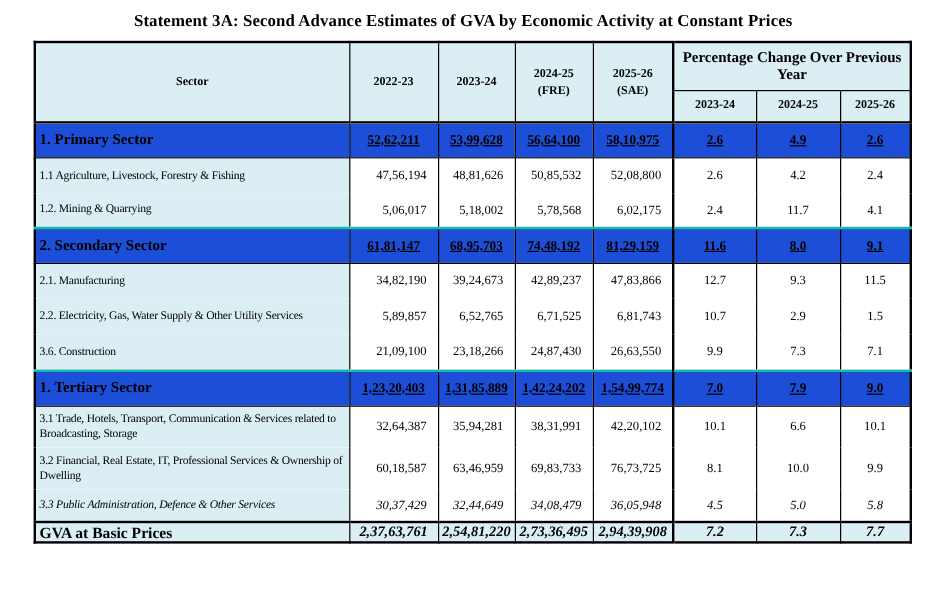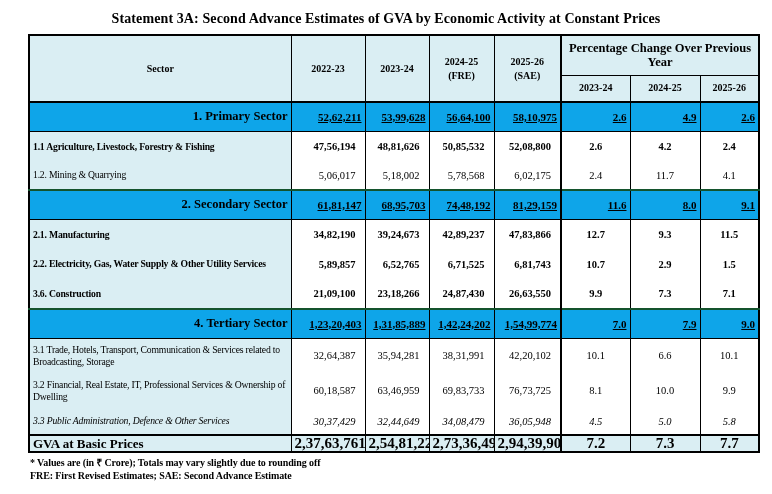--- a/index.html
+++ b/index.html
@@ -24,35 +24,35 @@
     background:#DAEEF3; font-weight:bold; font-size:10px; text-align:center;
     border-bottom:2px solid #000; line-height:14px;
   }
   th.sector-h { text-align:center; padding-left:5px; font-size:10px; }
   th.pct-group { border-bottom:1px solid #000; font-size:12.5px; padding:0 8px; }
   tr.hA { height:40px; }
   tr.hB { height:27px; }
   
   .pfirst { border-left:2px solid #000 !important;margin-left:12px; }
   
-  tr.sec td { background:#0ea5e9; font-weight:bold; border-top:2px solid #14532d; border-bottom:1px solid #000;text-align:right; }
+  tr.sec td { background:#1d4ed8; font-weight:bold; border-top:2px solid #14b8a6; border-bottom:1px solid #000; }
   tr.sec td.lbl { font-size:12.5px; }
   tr.sec td.num, tr.sec td.pct { font-size:11px;text-decoration:underline; }
   tr.sub td { border-top:0 solid #000; border-bottom:0 solid #000; background:#ffffff; }
   tr.sub td.lbl { background:#DAEEF3; font-size:9.7px; letter-spacing:-0.2px; line-height:11.5px; }
   tr.sub td.num, tr.sub td.pct { font-size:10.5px; }
   tr.sub td.num { text-align:right; padding-right:9px; }
   tr.tot td { background:#DAEEF3; font-weight:bold; border-top:2px solid #000; }
   tr.tot td.lbl { font-size:13px; line-height:15px; }
-  tr.tot td.num, tr.tot td.pct { font-size:15px; line-height:15px; }
+  tr.tot td.num, tr.tot td.pct { font-size:12px; line-height:15px;font-style:italic; }
   td.lbl { text-align:left; padding-left:4px; }
   td.num, td.pct { text-align:center; }
   .yr2 { font-weight:bold; }
   
-  tr.h29 { height:29px; } tr.h30 { height:30px;font-weight:bold; } tr.h35 { height:35px; }
+  tr.h29 { height:29px; } tr.h30 { height:30px; } tr.h35 { height:35px; }
   tr.h27 { height:27px;font-style:italic; } tr.h16 { height:16px;padding-left:21px; }
   
   .footnotes { margin:3px 0 0 30px; font-weight:bold; }
   .footnotes div { font-size:10px; line-height:13px; letter-spacing:-0.1px; }
 </style>
 </head>
 <body>
 
 <div class="page">
 
@@ -169,21 +169,21 @@
         <td class="num">21,09,100</td>
         <td class="num">23,18,266</td>
         <td class="num">24,87,430</td>
         <td class="num">26,63,550</td>
         <td class="pct pfirst">9.9</td>
         <td class="pct">7.3</td>
         <td class="pct">7.1</td>
       </tr>
 
       <tr class="sec h29">
-        <td class="lbl">4. Tertiary Sector</td>
+        <td class="lbl">1. Tertiary Sector</td>
         <td class="num">1,23,20,403</td>
         <td class="num">1,31,85,889</td>
         <td class="num">1,42,24,202</td>
         <td class="num">1,54,99,774</td>
         <td class="pct pfirst">7.0</td>
         <td class="pct">7.9</td>
         <td class="pct">9.0</td>
       </tr>
 
       <tr class="sub h35">
@@ -226,18 +226,14 @@
         <td class="num">2,73,36,495</td>
         <td class="num">2,94,39,908</td>
         <td class="pct pfirst">7.2</td>
         <td class="pct">7.3</td>
         <td class="pct">7.7</td>
       </tr>
 
     </tbody>
   </table>
 
-  <div class="footnotes">
-    <div>* Values are (in ₹ Crore); Totals may vary slightly due to rounding off</div>
-    <div>FRE: First Revised Estimates; SAE: Second Advance Estimate</div>
-  </div>
 
 </div>
 
 </body></html>

